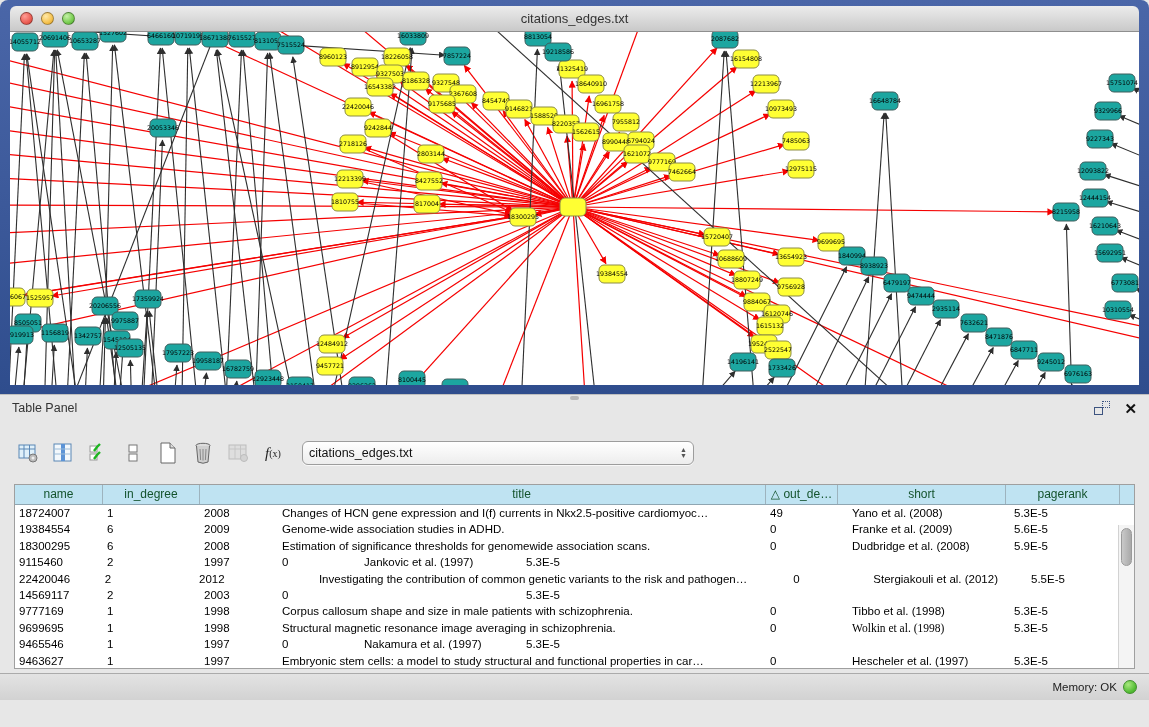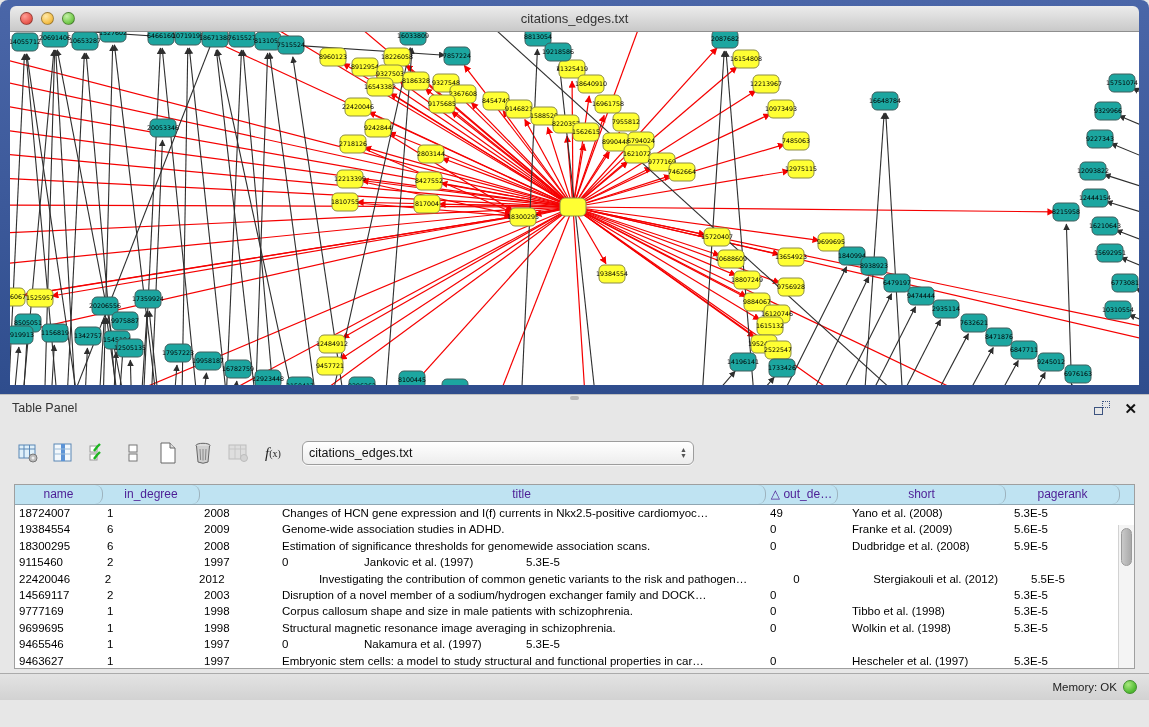--- a/index.html
+++ b/index.html
@@ -41,21 +41,21 @@
   .fx { font-size:13px; color:#222; font-family:"Liberation Serif", serif; }
   .fx i { font-size:15px; }
   .combo { margin-left:8px; width:392px; height:24px; border:1px solid #9d9d9d; border-radius:6px;
     background:linear-gradient(180deg,#ffffff,#ededed); display:flex; align-items:center; padding:0 6px; cursor:pointer;
     box-shadow:0 1px 0 rgba(255,255,255,.7); }
   .combo-text { flex:1; font-size:12.5px; color:#111; }
   .combo-arrows { font-size:7px; color:#555; line-height:6px; text-align:center; }
 
   .table-box { position:absolute; left:14px; top:89px; width:1121px; height:185px; background:#fff; border:1px solid #9f9f9f; display:flex; flex-direction:column; }
   .thead { display:flex; height:20px; background:#bfe3f2; border-bottom:1px solid #8fa6b2; flex:0 0 auto; }
-  .th { font-size:12px; color:#4c1d95; text-align:center; line-height:19px; border-right:1px solid #9db3be; overflow:hidden; white-space:nowrap; cursor:pointer;border-radius:8px; }
+  .th { font-size:12px; color:#14532d; text-align:center; line-height:19px; border-right:1px solid #9db3be; overflow:hidden; white-space:nowrap; cursor:pointer; }
   .tbody { position:relative; flex:1; overflow:hidden; }
   .tr { display:flex; height:16.4px; }
   .td { font-size:11.5px; color:#000; line-height:16.4px; padding-left:4px; overflow:hidden; white-space:nowrap; }
   .vscroll { position:absolute; right:0; top:20px; bottom:0; width:16px; background:#f4f4f4; border-left:1px solid #d2d2d2; }
   .vthumb { position:absolute; left:2px; top:3px; width:11px; height:38px; border-radius:6px; background:linear-gradient(90deg,#c9c9c9,#a9a9a9); border:1px solid #9a9a9a; cursor:pointer; }
 
   .seg-tabs { position:absolute; left:0; right:0; top:281px; display:flex; justify-content:center; }
   .seg { display:flex; border:1px solid #8e8e8e; border-radius:5px; overflow:hidden; height:20px;
     background:linear-gradient(180deg,#fdfdfd,#d9d9d9); box-shadow:0 1px 1px rgba(0,0,0,.15); }
   .seg-btn { font-size:12px; color:#222; padding:0 14px; line-height:19px; border-right:1px solid #aaa; cursor:pointer; }
@@ -831,41 +831,40 @@
           <div class="td" style="width: 78px;">2012</div>
           <div class="td" style="width: 488px; margin-left: 44px;">Investigating the contribution of common genetic variants to the risk and pathogen…</div>
           <div class="td" style="width: 72px;">0</div>
           <div class="td" style="width: 168px; padding-left: 14px;">Stergiakouli et al. (2012)</div>
           <div class="td" style="width: 114px; padding-left: 8px;">5.5E-5</div>
         </div>
         <div class="tr">
           <div class="td" style="width: 88px;">14569117</div>
           <div class="td" style="width: 97px;">2</div>
           <div class="td" style="width: 78px;">2003</div>
-          <div class="td" style="width: 488px;">Disruption of a novel member of a sodium/hydrogen exchanger family and DOCK…</div>
           <div class="td" style="width: 72px;">0</div>
           <div class="td" style="width: 168px; padding-left: 14px; margin-top: 48px;">de Silva et al. (2003)</div>
           <div class="td" style="width: 114px; padding-left: 8px;">5.3E-5</div>
         </div>
         <div class="tr">
           <div class="td" style="width: 88px;">9777169</div>
           <div class="td" style="width: 97px;">1</div>
           <div class="td" style="width: 78px;">1998</div>
           <div class="td" style="width: 488px;">Corpus callosum shape and size in male patients with schizophrenia.</div>
           <div class="td" style="width: 72px;">0</div>
           <div class="td" style="width: 168px; padding-left: 14px;">Tibbo et al. (1998)</div>
           <div class="td" style="width: 114px; padding-left: 8px;">5.3E-5</div>
         </div>
         <div class="tr">
           <div class="td" style="width: 88px;">9699695</div>
           <div class="td" style="width: 97px;">1</div>
           <div class="td" style="width: 78px;">1998</div>
           <div class="td" style="width: 488px;">Structural magnetic resonance image averaging in schizophrenia.</div>
           <div class="td" style="width: 72px;">0</div>
-          <div class="td" style="width: 168px; padding-left: 14px;">Wolkin et al. (1998)</div>
+          <div class="td" style="width: 168px; padding-left: 14px; font-family: Liberation Serif, serif;">Wolkin et al. (1998)</div>
           <div class="td" style="width: 114px; padding-left: 8px;">5.3E-5</div>
         </div>
         <div class="tr">
           <div class="td" style="width: 88px;">9465546</div>
           <div class="td" style="width: 97px;">1</div>
           <div class="td" style="width: 78px;">1997</div>
           <div class="td" style="width: 72px;">0</div>
           <div class="td" style="width: 168px; padding-left: 14px;">Nakamura et al. (1997)</div>
           <div class="td" style="width: 114px; padding-left: 8px;">5.3E-5</div>
         </div>

